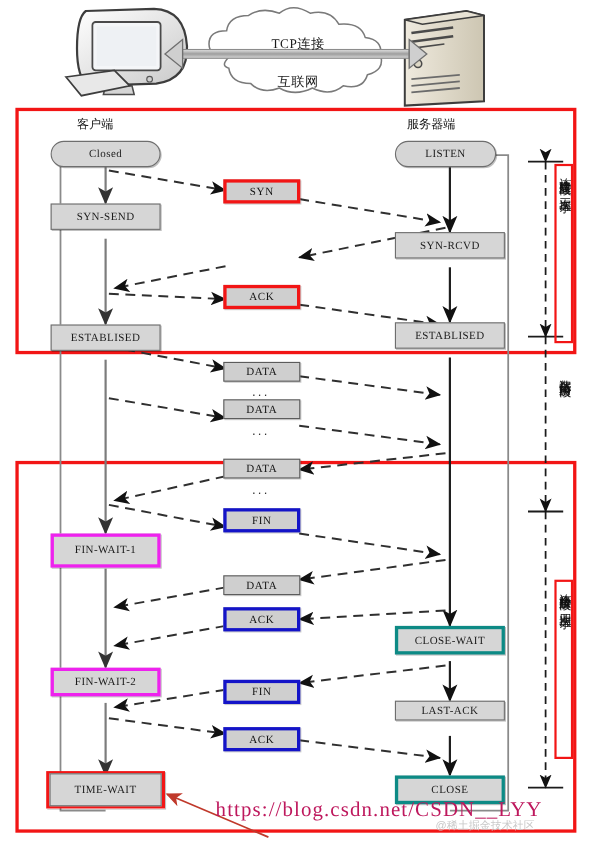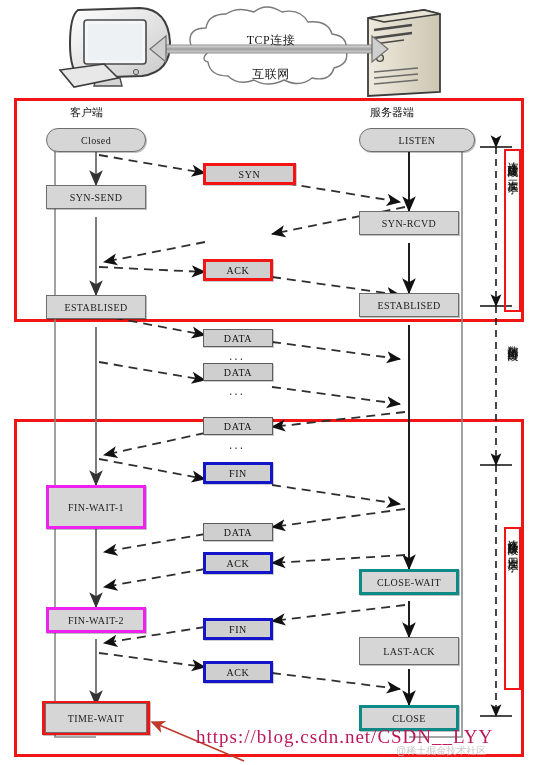--- a/index.html
+++ b/index.html
@@ -220,34 +220,34 @@
         <line x1="480" y1="619" x2="512" y2="619" stroke-width="1.6"></line>
         <path d="M496,50 L496,209" stroke-width="1.6" stroke-dasharray="7,5" marker-start="url(#ah)" marker-end="url(#ah)"></path>
         <path d="M496,209 L496,368" stroke-width="1.6" stroke-dasharray="7,5"></path>
         <path d="M496,368 L496,619" stroke-width="1.6" stroke-dasharray="7,5" marker-start="url(#ah)" marker-end="url(#ah)"></path>
       </g>
     </svg>
 
     <div class="state" style="left:46px;top:88px;width:100px;height:24px;">SYN-SEND</div>
     <div class="state round" style="left:46px;top:31px;width:100px;height:24px;">Closed</div>
     <div class="state" style="left:46px;top:198px;width:100px;height:24px;">ESTABLISED</div>
-    <div class="state magenta" style="left:46px;top:388px;width:100px;height:44px;">FIN-WAIT-1</div>
+    <div class="state magenta" style="left:46px;top:388px;width:100px;height:31px;">FIN-WAIT-1</div>
     <div class="state magenta" style="left:46px;top:510px;width:100px;height:26px;">FIN-WAIT-2</div>
     <div class="state redout" style="left:42px;top:604px;width:108px;height:34px;">
       <div class="inner">TIME-WAIT</div>
     </div>
 
-    <div class="state round" style="left:359px;top:31px;width:116px;height:24px;">LISTEN</div>
+    <div class="state round" style="left:359px;top:31px;width:92px;height:24px;">LISTEN</div>
     <div class="state" style="left:359px;top:114px;width:100px;height:24px;">SYN-RCVD</div>
     <div class="state" style="left:359px;top:196px;width:100px;height:24px;">ESTABLISED</div>
     <div class="state teal" style="left:359px;top:472px;width:100px;height:26px;">CLOSE-WAIT</div>
-    <div class="state" style="left:359px;top:540px;width:100px;height:28px;text-align:right;">LAST-ACK</div>
+    <div class="state" style="left:359px;top:540px;width:100px;height:18px;text-align:right;">LAST-ACK</div>
     <div class="state teal" style="left:359px;top:608px;width:100px;height:26px;">CLOSE</div>
 
-    <div class="msg red" style="left:203px;top:66px;width:93px;height:22px;">SYN</div>
+    <div class="msg red" style="left:203px;top:66px;width:70px;height:22px;">SYN</div>
     <div class="msg red" style="left:203px;top:162px;width:70px;height:22px;">ACK</div>
 
     <div class="msg" style="left:203px;top:232px;width:70px;height:18px;">DATA</div>
     <div class="dots" style="left:229px;top:252px;">...</div>
 
     <div class="msg" style="left:203px;top:266px;width:70px;height:18px;">DATA</div>
     <div class="dots" style="left:229px;top:287px;">...</div>
 
     <div class="msg" style="left:203px;top:320px;width:70px;height:18px;">DATA</div>
     <div class="dots" style="left:229px;top:341px;">...</div>

